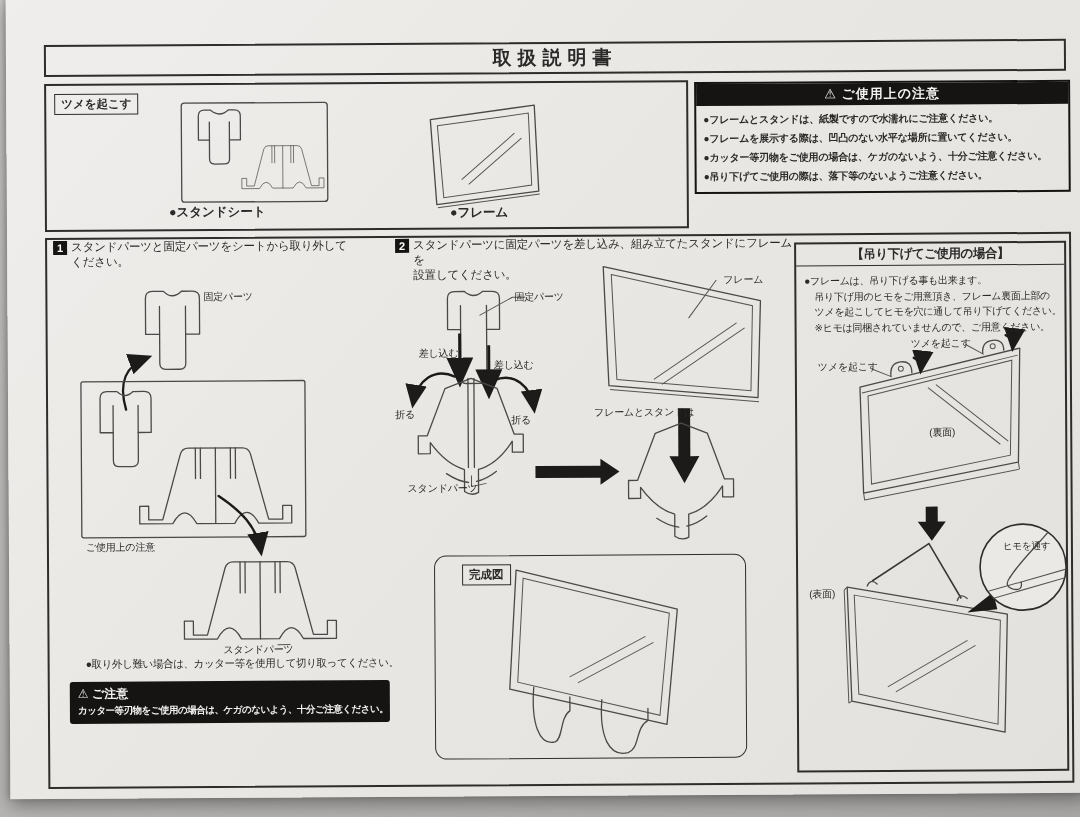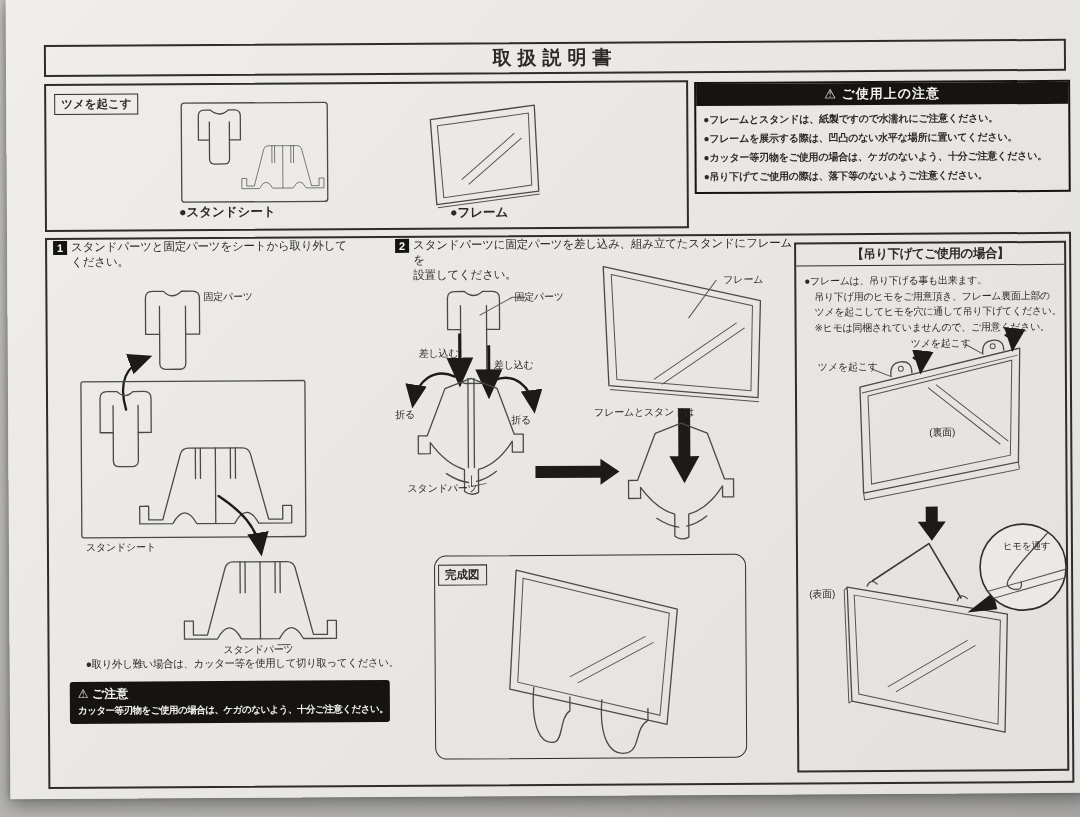--- a/index.html
+++ b/index.html
@@ -176,61 +176,61 @@
     </g>
   </svg>
 
   <div class="abs box titlebox">
     <span class="pagetitle">取扱説明書</span>
   </div>
 
   <div class="abs box setbox">
     <span class="abs taglabel" style="left:8px;top:8px;">ツメを起こす</span>
   </div>
-  <span class="abs itemlabel" style="left:172px;top:205px;">●スタンドシート</span>
+  <span class="abs itemlabel" style="left:162px;top:205px;">●スタンドシート</span>
   <span class="abs itemlabel" style="left:443px;top:207px;">●フレーム</span>
 
   <div class="abs noticebox">
     <div class="noticehead">⚠ ご使用上の注意</div>
     <div class="noticebody">
       <div class="noticeline">●フレームとスタンドは、紙製ですので水濡れにご注意ください。</div>
       <div class="noticeline">●フレームを展示する際は、凹凸のない水平な場所に置いてください。</div>
       <div class="noticeline">●カッター等刃物をご使用の場合は、ケガのないよう、十分ご注意ください。</div>
       <div class="noticeline">●吊り下げてご使用の際は、落下等のないようご注意ください。</div>
     </div>
   </div>
 
   <div class="abs box mainbox"></div>
 
   <div class="abs stepnum" style="left:46px;top:241px;">1</div>
   <div class="abs steptext" style="left:64px;top:240px;width:330px;">スタンドパーツと固定パーツをシートから取り外して
 ください。</div>
   <span class="abs dlabel" style="left:196px;top:291px;">固定パーツ</span>
-  <span class="abs dlabel" style="left:77px;top:541px;">スタンドシート</span>
+  <span class="abs dlabel" style="left:77px;top:541px;">ご使用上の注意</span>
   <span class="abs dlabel" style="left:214px;top:644px;">スタンドパーツ</span>
   <div class="abs notetext" style="left:76px;top:658px;">●取り外し難い場合は、カッター等を使用して切り取ってください。</div>
   <div class="abs cautionbox">
     <div class="cautiontitle">⚠ ご注意</div>
     <div class="cautiontext">カッター等刃物をご使用の場合は、ケガのないよう、十分ご注意ください。</div>
   </div>
 
   <div class="abs stepnum" style="left:388px;top:241px;">2</div>
   <div class="abs steptext" style="left:406px;top:240px;width:380px;">スタンドパーツに固定パーツを差し込み、組み立てたスタンドにフレームを
 設置してください。</div>
   <span class="abs dlabel" style="left:507px;top:293px;">固定パーツ</span>
   <span class="abs dlabel" style="left:411px;top:349px;">差し込む</span>
   <span class="abs dlabel" style="left:486px;top:361px;">差し込む</span>
   <span class="abs dlabel" style="left:387px;top:410px;">折る</span>
   <span class="abs dlabel" style="left:503px;top:416px;">折る</span>
   <span class="abs dlabel" style="left:399px;top:484px;">スタンドパーツ</span>
   <span class="abs dlabel" style="left:716px;top:277px;">フレーム</span>
   <span class="abs dlabel" style="left:586px;top:409px;">フレームとスタンドは</span>
 
   <div class="abs finishbox">
-    <span class="abs taglabel" style="left:3px;top:8px;">完成図</span>
+    <span class="abs taglabel" style="left:27px;top:8px;">完成図</span>
   </div>
 
   <div class="abs box hangbox">
     <div class="hanghead">【吊り下げてご使用の場合】</div>
     <div style="padding:7px 0 0 8px;">
       <div class="hangline">●フレームは、吊り下げる事も出来ます。</div>
       <div class="hangline" style="padding-left:10px;">吊り下げ用のヒモをご用意頂き、フレーム裏面上部の</div>
       <div class="hangline" style="padding-left:10px;">ツメを起こしてヒモを穴に通して吊り下げてください。</div>
       <div class="hangline" style="padding-left:10px;">※ヒモは同梱されていませんので、ご用意ください。</div>
     </div>

